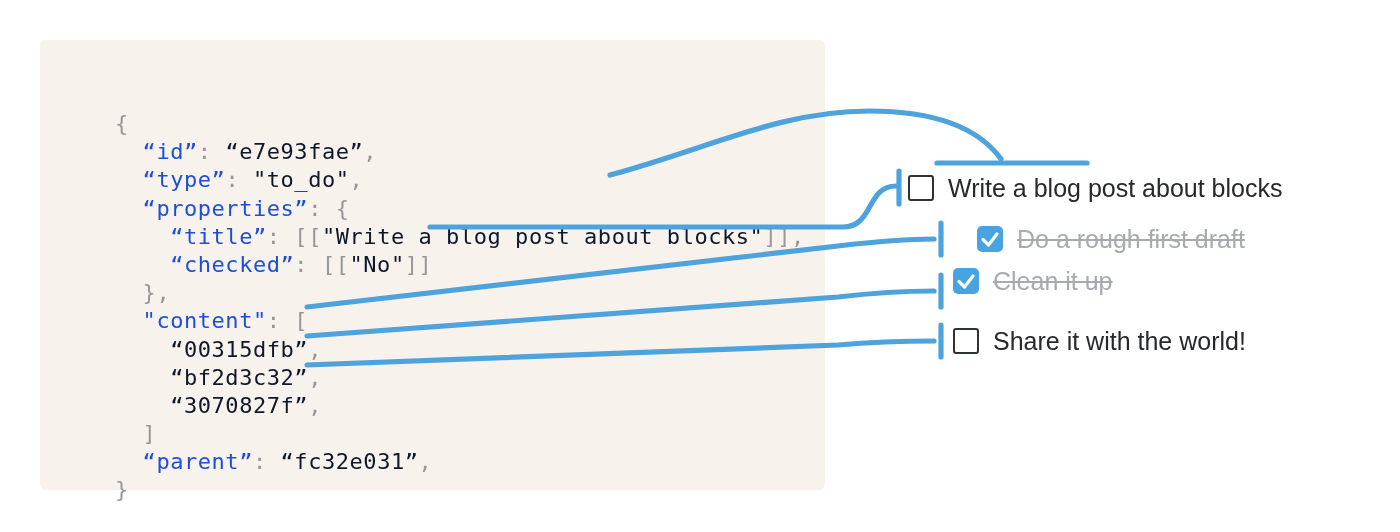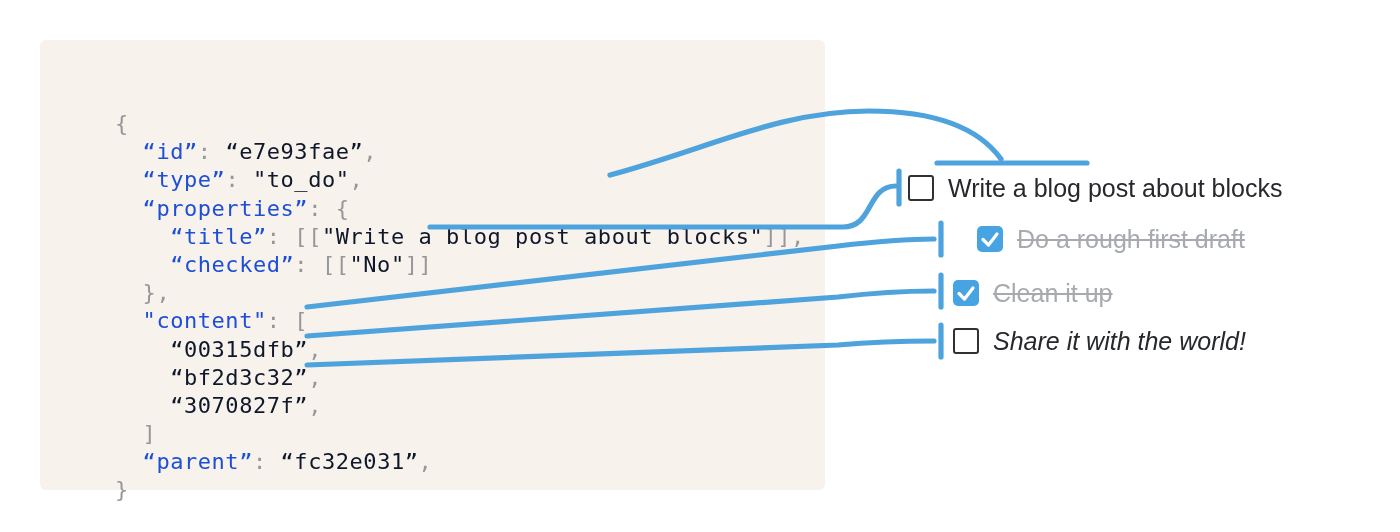--- a/index.html
+++ b/index.html
@@ -108,29 +108,29 @@
         <span class="todo-label">Write a blog post about blocks</span>
       </div>
       <div class="todo-item" style="left: 953px; top: 226px; padding-left: 24px;">
         <span class="cbx checked">
           <svg width="26" height="26" viewBox="0 0 26 26">
             <polyline points="6,13.5 11.5,19 20,8" fill="none" stroke="#ffffff" stroke-width="3.2" stroke-linecap="round" stroke-linejoin="round"></polyline>
           </svg>
         </span>
         <span class="todo-label done">Do a rough first draft</span>
       </div>
-      <div class="todo-item" style="left: 953px; top: 280px;">
+      <div class="todo-item" style="left: 953px; top: 268px;">
         <span class="cbx checked">
           <svg width="26" height="26" viewBox="0 0 26 26">
             <polyline points="6,13.5 11.5,19 20,8" fill="none" stroke="#ffffff" stroke-width="3.2" stroke-linecap="round" stroke-linejoin="round"></polyline>
           </svg>
         </span>
         <span class="todo-label done">Clean it up</span>
       </div>
-      <div class="todo-item" style="left: 953px; top: 328px; font-style: italic;">
+      <div class="todo-item" style="left: 953px; top: 328px;">
         <span class="cbx"></span>
         <span class="todo-label">Share it with the world!</span>
       </div>
     </div>
 
   <svg class="connectors" width="1400" height="532" viewBox="0 0 1400 532">
     <path d="M 610 175 C 710 148 780 111 869 111 C 941 111 980 130 1001 159"></path>
     <path d="M 937 163 L 1087 163"></path>
     <path d="M 430 227 L 843 227 C 874 227 866 186 896 186"></path>
     <path d="M 899 171 L 899 204"></path>

